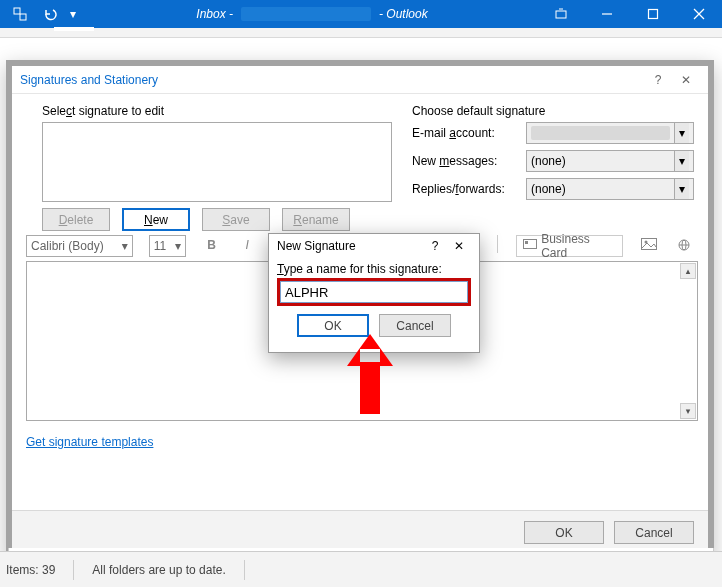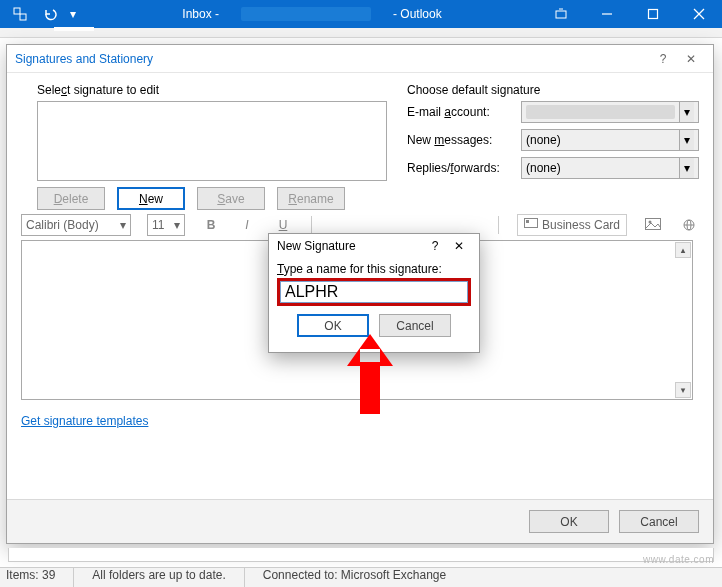--- a/index.html
+++ b/index.html
@@ -2,31 +2,31 @@
 <html><head>
 <meta charset="utf-8">
 <style>
 * { box-sizing: border-box; margin: 0; padding: 0; font-family: "Segoe UI", Tahoma, sans-serif; font-size: 12px; }
 body { width: 722px; height: 587px; background: #fff; position: relative; overflow: hidden; }
 
 
 .title-bar { height: 28px; background: #0a6cce; color: #fff; display: flex; align-items: center; }
 .title-left { display: flex; align-items: center; padding: 0 6px; gap: 2px; }
 .title-btn { width: 28px; height: 28px; display: flex; align-items: center; justify-content: center; color: #fff; }
-.title-center { flex: 1; text-align: center; color: #fff; display:flex; justify-content:center; gap:22px; align-items:center; }
+.title-center { flex: 1; text-align: center; color: #fff; display:flex; justify-content:center; gap:8px; align-items:center;font-style:italic; }
 .title-mask { display:inline-block; width:130px; height:14px; background:#1a7cd6; border-radius:2px; }
 .win-btns { display: flex; }
 .win-btn { width: 46px; height: 28px; display: flex; align-items: center; justify-content: center; color: #fff; }
 
 
 .ribbon { height: 10px; background:#f3f3f3; border-bottom:1px solid #d9d9d9; position:relative;}
 .ribbon-tab { position:absolute; left:54px; top:-1px; width:40px; height:4px; background:#fff; }
 
 
-.dialog { position: absolute; left: 6px; top: 44px; width: 708px; height: 500px; background: #fff; border: 1px solid #a3a3a3; box-shadow: 0 6px 20px rgba(0,0,0,0.25); }
+.dialog { position: absolute; left: 6px; top: 60px; width: 708px; height: 500px; background: #fff; border: 6px solid #a3a3a3; box-shadow: 0 6px 20px rgba(0,0,0,0.25); }
 .dialog-title { height: 28px; padding: 0 8px; display: flex; align-items: center; color: #0a6cce; border-bottom: 1px solid #e6e6e6; }
 .dialog-title .spacer { flex: 1; }
 .dialog-body { padding: 8px 14px 0 14px; }
 
 
 .tabs { display: flex; border-bottom: 1px solid #bdbdbd; margin-bottom: 10px; }
 .tab { padding: 6px 12px; border: 1px solid transparent; border-bottom: none; color: #444; position:relative; top:1px; background:#f3f3f3;}
 .tab.active { border-color: #bdbdbd; background: #fff; }
 .tab .ul { text-decoration: underline; }
 
@@ -44,21 +44,21 @@
 
 .form-row { display: flex; align-items: center; margin-bottom: 6px; gap: 6px; }
 .form-label { width: 108px; color: #000; }
 .form-label .ul { text-decoration: underline; }
 .select { flex: 1; height: 22px; border: 1px solid #a9a9a9; background: #efefef; display: flex; align-items: center; padding: 0 4px; justify-content: space-between; }
 .select.masked .masked-area{ display:inline-block; flex:1; height:14px; background:#d9d9d9; border-radius:2px; margin-right:4px;}
 .chev { width:15px; height:20px; display:flex; align-items:center; justify-content:center; border-left:1px solid #a9a9a9; background:#e8e8e8; }
 
 
 .edit-label { margin-top: 8px; }
-.toolbar { display: flex; align-items: center; gap: 16px; margin-top: 4px; color:#888;}
+.toolbar { display: flex; align-items: flex-start; gap: 16px; margin-top: 4px; color:#888;}
 .t-select { height: 22px; border: 1px solid #a9a9a9; display: flex; align-items: center; justify-content:space-between; padding: 0 4px; background:#fff; color:#666;}
 .t-font { width: 110px; }
 .t-size { width: 38px; }
 .tb-btn { width:20px; height:20px; display:flex; align-items:center; justify-content:center; color:#888; border:1px solid transparent;}
 .tb-sep { width:1px; height:18px; background:#ccc; margin: 0 2px;}
 .biz { display:flex; align-items:center; gap:4px; padding:0 6px; border:1px solid #ccc; height:22px; color:#666;}
 .editor { width: 672px; height: 160px; border: 1px solid #a9a9a9; margin-top: 4px; background: #fff; position:relative;}
 .editor .scroll-up, .editor .scroll-down { position:absolute; right:1px; width:16px; height:16px; background:#efefef; border:1px solid #ccc; display:flex; align-items:center; justify-content:center; font-size:9px; color:#555;}
 .editor .scroll-up{ top:1px;} .editor .scroll-down{ bottom:1px;}
 
@@ -68,31 +68,31 @@
 .dialog-footer .btn { min-width: 80px; background:#e8e8e8; }
 
 
 .modal { position: absolute; left: 256px; top: 233px; width: 212px; height: 120px; background: #fff; border: 1px solid #999; box-shadow: 0 6px 20px rgba(0,0,0,0.35); margin-left: 12px; }
 .modal-title { height: 24px; display: flex; align-items: center; padding: 0 8px; color:#000;}
 .modal-title .spacer { flex:1; }
 .modal-title .ic { width:24px; text-align:center; }
 .modal-body { padding: 4px 8px; }
 .modal-label { color:#000; }
 .input-wrap { border: 3px solid #c20808; padding: 0; margin-top: 2px; }
-.input-wrap input { width: 100%; height: 22px; border: 1px solid #7a9ecb; padding: 0 4px; outline:none; font-size:16px; }
+.input-wrap input { width: 100%; height: 22px; border: 1px solid #7a9ecb; padding: 0 4px; outline:none; font-size:13px; }
 .modal-btns { display:flex; gap:10px; justify-content:center; margin-top: 8px; }
 .modal-btns .btn { min-width:72px; }
 .modal-btns .btn.ok { border:2px solid #0a6cce; background:#fff; }
 
 
 .arrow { position:absolute; left:345px; top:334px; pointer-events:none; }
 .arrow svg { overflow:visible; }
 
 
-.status { position:absolute; bottom:0; left:0; right:0; height:20px; background:#f3f3f3; border-top:1px solid #ccc; display:flex; align-items:flex-start; padding:0 6px; gap:18px; color:#444;}
+.status { position:absolute; bottom:0; left:0; right:0; height:36px; background:#f3f3f3; border-top:1px solid #ccc; display:flex; align-items:center; padding:0 6px; gap:18px; color:#444;}
 .status .sep { height:20px; width:1px; background:#ccc;}
 .watermark { position:absolute; right:8px; bottom:22px; color:#bbb; font-size:10px; letter-spacing:0.5px;}
 </style>
 </head>
 <body>
 
 <div class="title-bar">
   <div class="title-left">
     <div class="title-btn">
         <svg width="14" height="14">
@@ -268,14 +268,13 @@
 
 <div style="position:absolute; left:8px; right:8px; top:548px; height:14px; border:1px solid #ccc; border-top:none; background:#fff;"></div>
 
 <div class="watermark">www.date.com</div>
 
 <div class="status">
   <span>Items: 39</span>
   <span class="sep"></span>
   <span>All folders are up to date.</span>
   <span class="sep"></span>
-  <span>Connected to: Microsoft Exchange</span>
 </div>
 
 </body></html>

